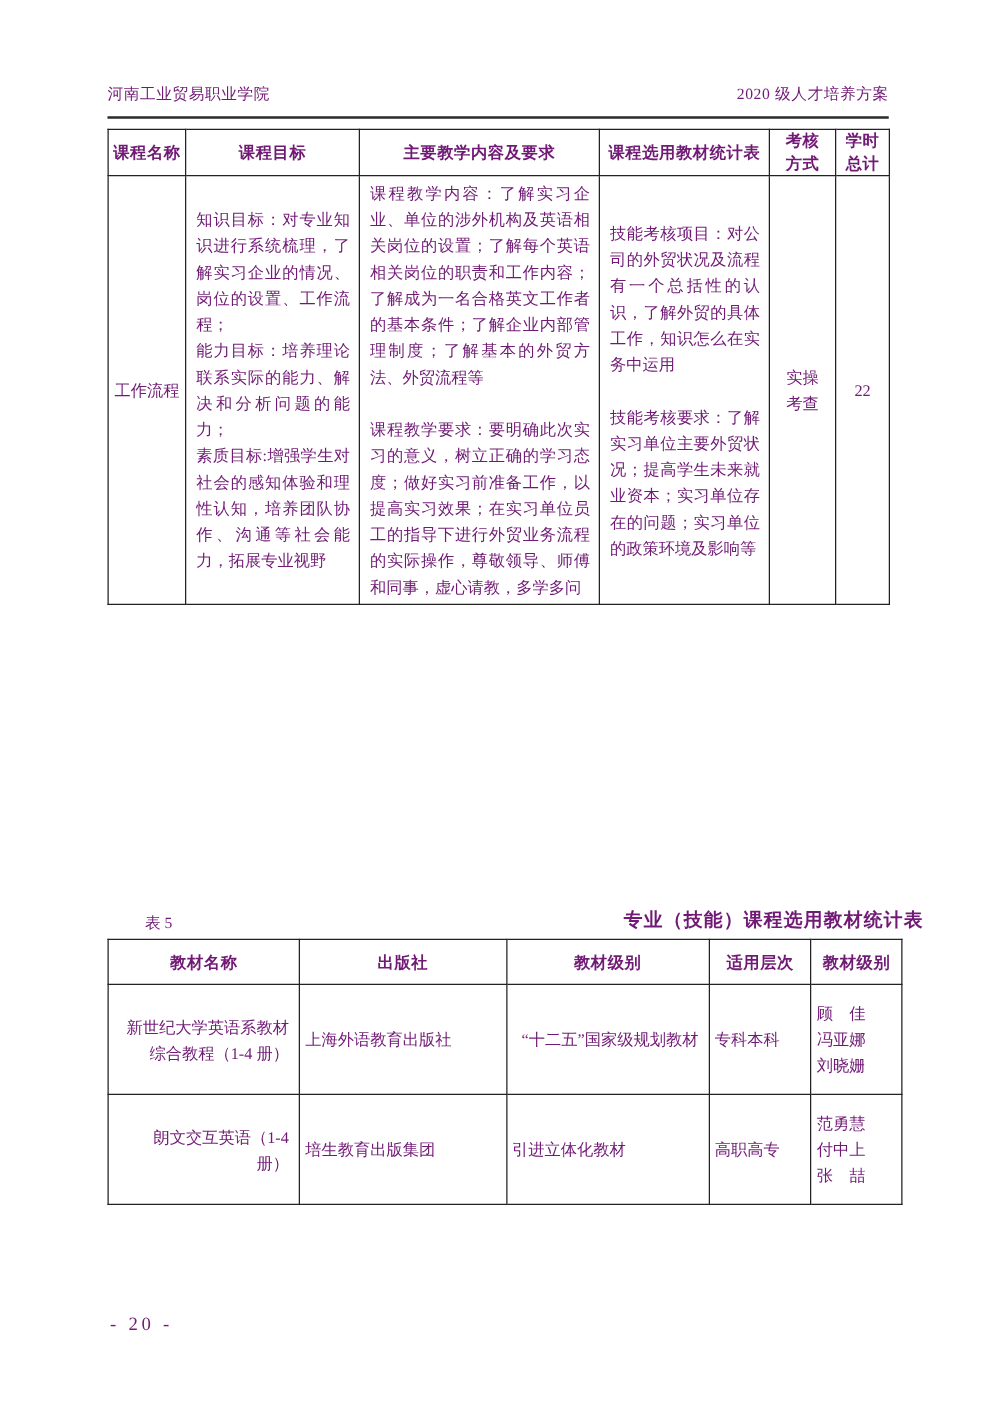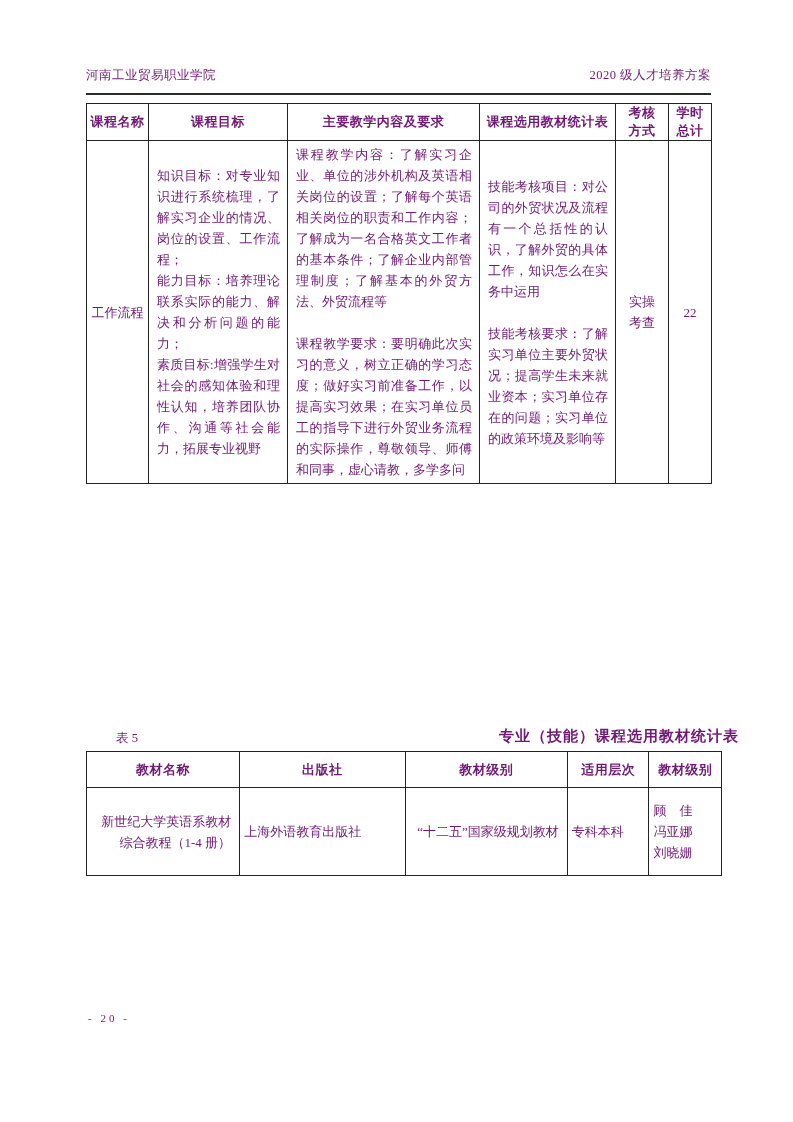--- a/index.html
+++ b/index.html
@@ -40,22 +40,22 @@
   .t5-title { display:block; text-align:right; font-weight:bold; font-size:15px; letter-spacing:1px; }
   
   .book-table-wrap { position:absolute; left:86px; top:751px; width:636px; }
   .book-table thead tr { height:36px; }
   .book-table tbody tr { height:88px; }
   .book-name { vertical-align:middle; text-align:right; padding:2px 8px; }
   .book-center { vertical-align:middle; text-align:left; padding:2px 4px; }
   .book-left { vertical-align:middle; text-align:right; padding:2px 8px; }
   
   .page-number {
-    position:absolute; left:88px; top:1012px;
-    font-size:11px; letter-spacing:3px;
+    position:absolute; left:88px; top:1052px;
+    font-size:15px; letter-spacing:3px;
   }
 </style>
 </head>
 <body>
 
 <div class="page">
 
   <div class="doc-header">
     <span>河南工业贸易职业学院</span>
     <span>2020 级人才培养方案</span>
@@ -129,19 +129,28 @@
       <tbody>
         <tr>
           <td class="book-name">新世纪大学英语系教材综合教程（1-4 册）</td>
           <td class="book-center">上海外语教育出版社</td>
           <td class="book-left">“十二五”国家级规划教材</td>
           <td class="book-center">专科本科</td>
           <td class="book-center pre">顾　佳
 冯亚娜
 刘晓姗</td>
         </tr>
+        <tr>
+          <td class="book-name">朗文交互英语（1-4 册）</td>
+          <td class="book-center">培生教育出版集团</td>
+          <td class="book-center">引进立体化教材</td>
+          <td class="book-center">高职高专</td>
+          <td class="book-center pre">范勇慧
+付中上
+张　喆</td>
+        </tr>
       </tbody>
     </table>
   </div>
 
   <div class="page-number">- 20 -</div>
 
 </div>
 
 </body></html>

